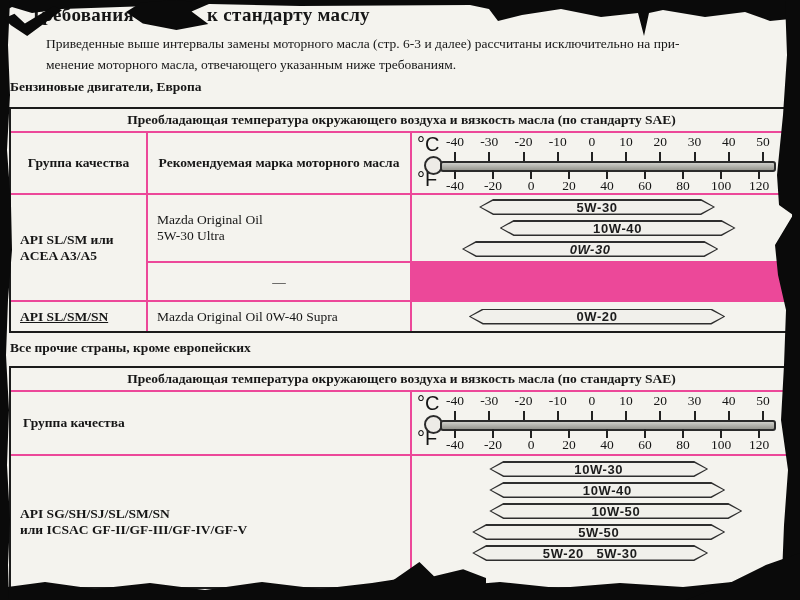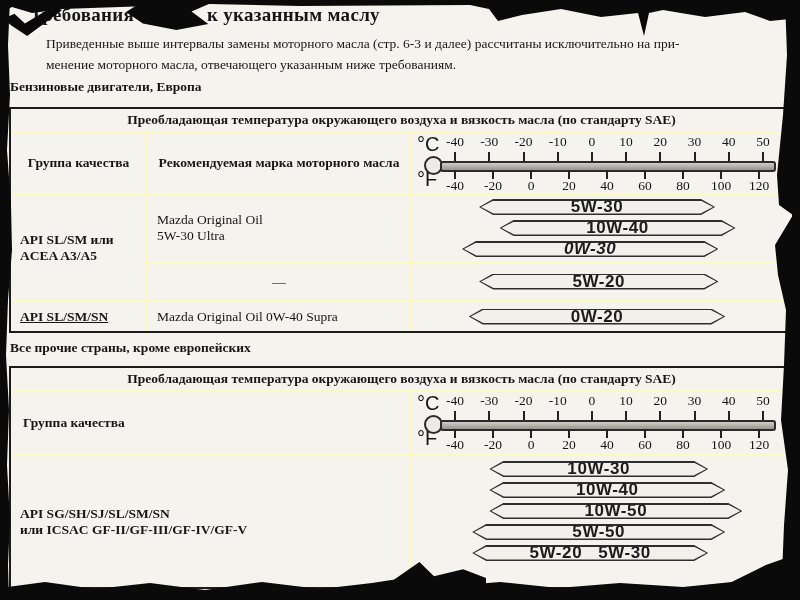--- a/index.html
+++ b/index.html
@@ -29,21 +29,21 @@
   
   .title-part { position:absolute; top:4px; font-size:19px; font-weight:bold; letter-spacing:.3px; white-space:pre; }
   .title-p1 { left:30px; }
   .title-p2 { left:207px; }
   .intro { position:absolute; left:10px; top:34px; width:778px;
     font-size:13.5px; line-height:1.55; white-space:pre-line;margin-left:36px; }
   .sec-label { position:absolute; left:10px; font-size:13.5px; font-weight:bold; }
   .sec-1 { top:79px; } .sec-2 { top:340px; }
   
   .tbl { position:absolute; left:9px; width:781px; display:grid; gap:2px;
-    border:2px solid #1b1b1b; background:#fef9c3; z-index:1; }
+    border:2px solid #1b1b1b; background:#ec4899; z-index:1; }
   .tbl-1 { top:107px; grid-template-columns:135px 262px 1fr; grid-template-rows:22px 60px 66px 37px 29px; }
   .tbl-2 { top:366px; grid-template-columns:399px 1fr; grid-template-rows:22px 62px 131px; }
   .cell { position:relative; background:#f4f3ee; font-size:13.5px; }
   .thead { grid-column:1/-1; display:flex; align-items:center; justify-content:center; font-weight:bold; }
   .chead { display:flex; align-items:center; justify-content:center; text-align:center; font-weight:bold; }
   .chead-left { display:flex; align-items:center; justify-content:flex-start; padding-left:12px; font-weight:bold; }
   .qcell { display:flex; align-items:center; padding-left:9px; font-weight:bold; white-space:pre-line; }
   .bcell { display:flex; align-items:center; padding-left:9px; white-space:pre-line; }
   .bcell-center { justify-content:center; padding-left:0; }
   
@@ -57,30 +57,30 @@
   .c-tick,.f-tick { position:absolute; width:2px; height:9px; background:#222; margin-left:-1px; }
   .c-tick { top:19px; } .f-tick { top:37px; }
   .c-lab,.f-lab { position:absolute; transform:translateX(-50%); font-size:13.5px; white-space:nowrap; }
   .c-lab { top:1px; } .f-lab { top:45px; }
   
   .bar { position:absolute; height:16px; background:#2e2e2e;
     clip-path:polygon(0 50%,14px 0,calc(100% - 14px) 0,100% 50%,calc(100% - 14px) 100%,14px 100%); }
   .bar-inner { position:absolute; left:2px; right:2px; top:1.5px; bottom:1.5px; background:#f1f0eb;
     clip-path:polygon(0 50%,12.5px 0,calc(100% - 12.5px) 0,100% 50%,calc(100% - 12.5px) 100%,12.5px 100%);
     display:flex; align-items:center; justify-content:center; }
-  .bar-label { font-family:"Liberation Sans","DejaVu Sans",sans-serif; font-size:17px; font-weight:bold;
+  .bar-label { font-family:"Liberation Sans","DejaVu Sans",sans-serif; font-size:13px; font-weight:bold;
     letter-spacing:.6px; white-space:pre; color:#1c1c1c; }
 </style>
 </head>
 <body>
 
 <div class="page">
 
   <span class="title-part title-p1">Требования</span>
-  <span class="title-part title-p2">к указанным маслу</span>
+  <span class="title-part title-p2">к стандарту маслу</span>
 
   <div class="intro">Приведенные выше интервалы замены моторного масла (стр. 6-3 и далее) рассчитаны исключительно на при-
 менение моторного масла, отвечающего указанным ниже требованиям.</div>
 
   <div class="sec-label sec-1">Бензиновые двигатели, Европа</div>
 
   <div class="tbl tbl-1">
     <div class="cell thead">Преобладающая температура окружающего воздуха и вязкость масла (по стандарту SAE)</div>
 
     <div class="cell chead" style="grid-row:2;grid-column:1;">Группа качества</div>
@@ -146,27 +146,20 @@
           </div>
         </div>
         <div class="bar" style="left: 13.1413%; width: 67.5068%; top: 46px; font-style: italic;">
           <div class="bar-inner">
             <span class="bar-label">0W-30</span>
           </div>
         </div>
       </div>
 
     <div class="cell bcell bcell-center" style="grid-row:4;grid-column:2;">—</div>
-    <div class="cell" style="grid-row:4;grid-column:3;">
-        <div class="bar" style="left: 17.6418%; width: 63.0063%; top: 10.5px;">
-          <div class="bar-inner">
-            <span class="bar-label">5W-20</span>
-          </div>
-        </div>
-      </div>
 
     <div class="cell qcell" style="grid-row:5;grid-column:1;text-decoration:underline;">API SL/SM/SN</div>
     <div class="cell bcell" style="grid-row:5;grid-column:2;">Mazda Original Oil 0W-40 Supra</div>
     <div class="cell" style="grid-row:5;grid-column:3;text-align:center;">
         <div class="bar" style="left: 14.9415%; width: 67.5068%; top: 6.5px;">
           <div class="bar-inner">
             <span class="bar-label">0W-20</span>
           </div>
         </div>
       </div>

